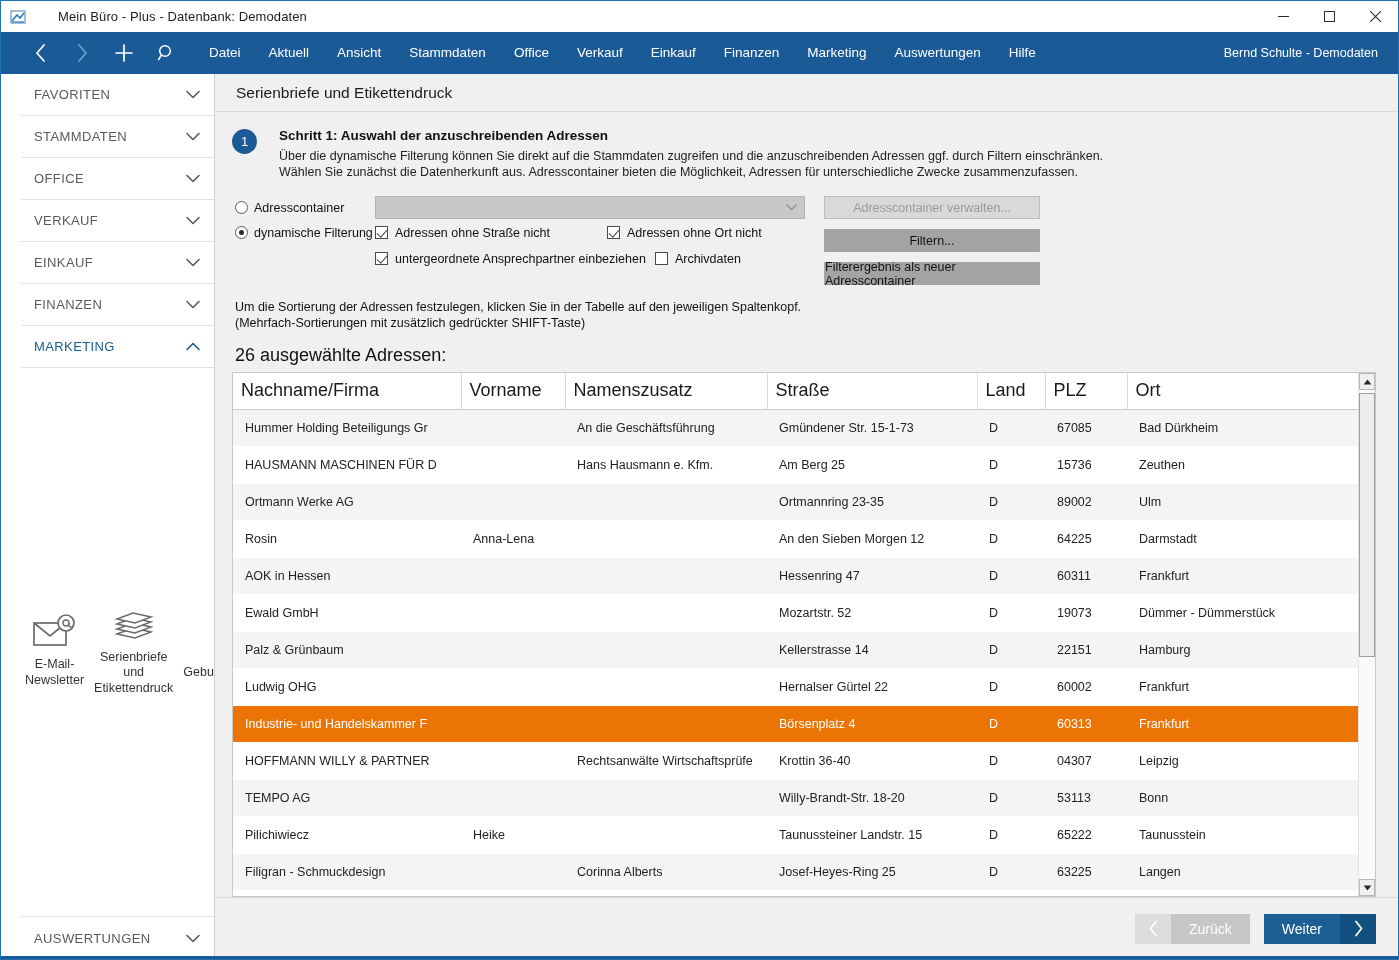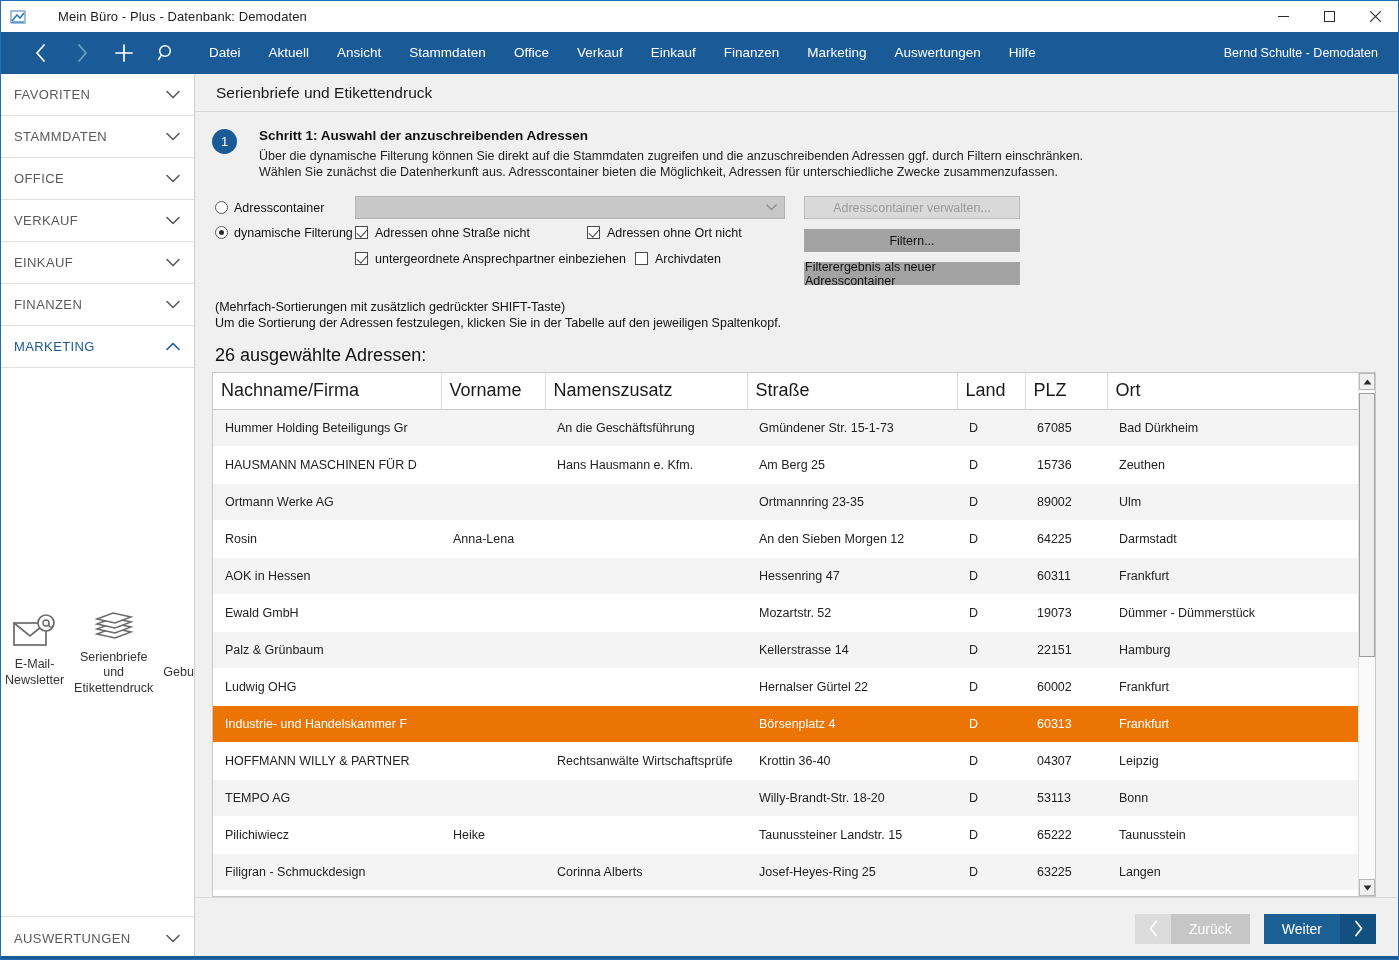--- a/index.html
+++ b/index.html
@@ -72,21 +72,21 @@
     color:#ffffff; line-height:42px; white-space:nowrap;
   }
 
   
   .bodyrow{ flex:1; display:flex; min-height:0; }
 
   
   .sidebar{
     width:194px; flex:0 0 194px; background:#ffffff;
     border-right:1px solid #cfcfcf;
-    display:flex; flex-direction:column;
+    display:flex; flex-direction:column;margin-left:20px;
   }
   .side-group{
     height:42px; flex:0 0 42px;
     display:flex; align-items:center; justify-content:space-between;
     padding:0 14px 0 13px;
     border-bottom:1px solid #e0e0e0;
     font-size:13px; letter-spacing:0.4px;
     color:#5a5a5a;
   }
   .side-group.active{ color:#1a5a96; font-weight:normal; }
@@ -510,22 +510,22 @@
           </div>
 
           <div class="formright">
             <div class="btn disabled">Adresscontainer verwalten...</div>
             <div class="btn">Filtern...</div>
             <div class="btn">Filterergebnis als neuer Adresscontainer</div>
           </div>
         </div>
 
         <div class="sortnote">
+          <div>Um die Sortierung der Adressen festzulegen, klicken Sie in der Tabelle auf den jeweiligen Spaltenkopf.</div>
           <div>(Mehrfach-Sortierungen mit zusätzlich gedrückter SHIFT-Taste)</div>
-          <div>Um die Sortierung der Adressen festzulegen, klicken Sie in der Tabelle auf den jeweiligen Spaltenkopf.</div>
         </div>
 
         <div class="countnote">26 ausgewählte Adressen:</div>
 
         <div class="tablewrap">
           <table>
             <colgroup>
               <col class="c0">
                 <col class="c1">
                 <col class="c2">

